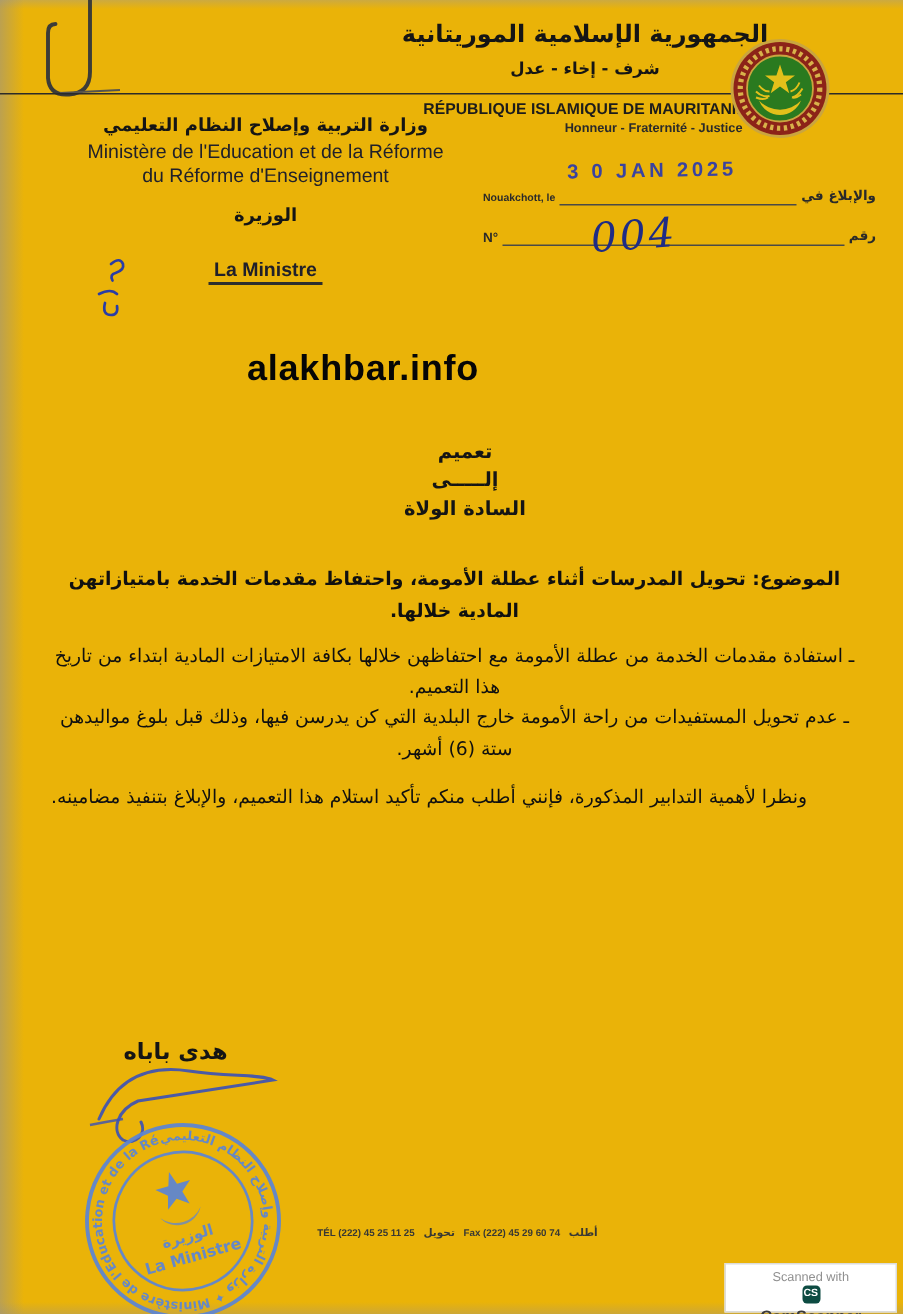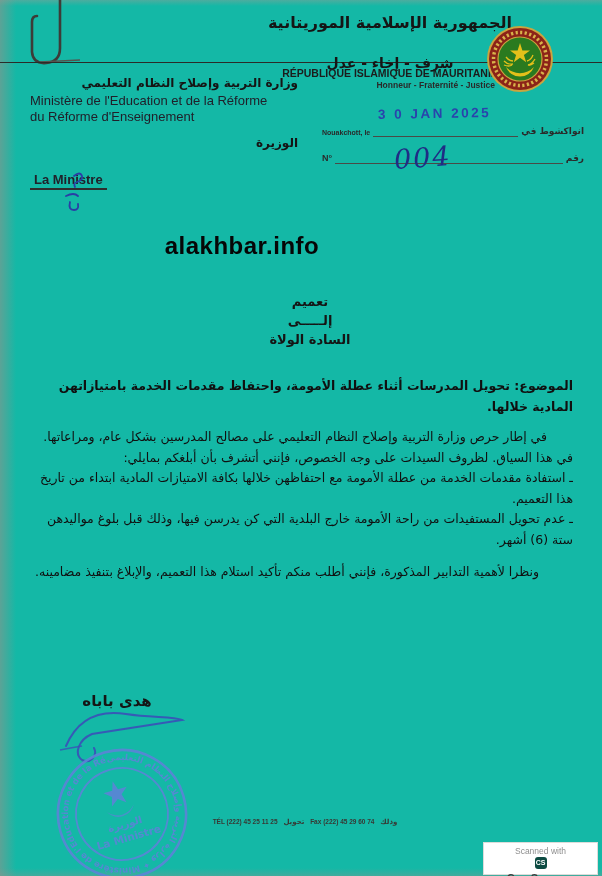--- a/index.html
+++ b/index.html
@@ -1,44 +1,44 @@
 <!DOCTYPE html>
 <html><head>
 <meta charset="utf-8">
 <style>
   html,body{margin:0;padding:0;background:#9a978f;}
   .page{
     position:relative;width:602px;height:876px;margin:0 auto;
-    background:#14b8a6;overflow:hidden;
+    background:#eab308;overflow:hidden;
     font-family:"DejaVu Sans",sans-serif;color:#151515;
   }
   
   .edge-left{position:absolute;left:0;top:0;width:16px;height:100%;
     background:linear-gradient(90deg,rgba(150,146,138,.55),rgba(255,255,255,0));pointer-events:none;}
   .edge-top{position:absolute;left:0;top:0;width:100%;height:6px;
     background:linear-gradient(180deg,rgba(160,156,148,.4),rgba(255,255,255,0));pointer-events:none;}
   .edge-bottom{position:absolute;left:0;bottom:0;width:100%;height:8px;
     background:linear-gradient(0deg,rgba(150,146,138,.35),rgba(255,255,255,0));pointer-events:none;}
 
   .paperclip{position:absolute;left:16px;top:-4px;width:64px;height:84px;}
 
   .hdr-line{position:absolute;left:0;top:62px;width:602px;border-top:1.6px solid #2b2b28;}
 
   .hdr-ar-title{position:absolute;left:250px;top:13px;width:280px;text-align:center;
     font-weight:bold;font-size:16px;letter-spacing:.5px;}
   .hdr-ar-motto{position:absolute;left:250px;top:39px;width:280px;text-align:center;
-    font-weight:bold;font-size:14px;margin-top:16px;}
+    font-weight:bold;font-size:11px;}
   .hdr-fr-title{position:absolute;left:250px;top:67px;width:280px;text-align:center;
     font-family:"Liberation Sans",sans-serif;font-weight:bold;font-size:10.5px;color:#1c1c1c;}
   .hdr-fr-motto{position:absolute;left:250px;top:80px;width:245px;text-align:right;
     font-family:"Liberation Sans",sans-serif;font-weight:bold;font-size:8.5px;color:#2a2a2a;}
 
   .seal{position:absolute;left:486px;top:25px;width:68px;height:68px;}
 
-  .ministry{position:absolute;left:30px;top:76px;width:268px;}
+  .ministry{position:absolute;left:43px;top:76px;width:268px;text-align:center;}
   .ministry .m-ar{font-weight:bold;font-size:12px;}
   .ministry .m-fr{font-family:"Liberation Sans",sans-serif;font-weight:normal;font-size:13px;
     color:#20202a;line-height:16px;margin-top:3px;}
   .ministry .o-ar{font-weight:bold;font-size:12px;margin-top:11px;}
   .ministry .o-fr{display:inline-block;font-family:"Liberation Sans",sans-serif;font-weight:bold;
     font-size:13px;color:#20202a;margin-top:2px;border-bottom:2px solid #2e2e2e;padding:0 4px 1px;}
 
   .refblock{position:absolute;left:322px;top:104px;width:262px;}
   .date-stamp{position:absolute;left:56px;top:2px;color:#2c3aad;font-family:"Liberation Sans",sans-serif;
     font-weight:bold;font-size:13.5px;letter-spacing:2.5px;transform:rotate(-1deg);opacity:.92;}
@@ -52,21 +52,21 @@
     font-size:27px;color:#1f2c85;transform:rotate(-4deg);letter-spacing:2px;}
 
   .initials{position:absolute;left:46px;top:170px;width:44px;height:54px;}
 
   .watermark{position:absolute;left:0;top:232px;width:484px;text-align:center;
     font-family:"Liberation Sans",sans-serif;font-weight:bold;font-size:24px;color:#060606;letter-spacing:.5px;}
 
   .doc-title{position:absolute;left:0;top:292px;width:620px;text-align:center;
     font-weight:bold;font-size:13px;line-height:19px;}
 
-  .body-text{position:absolute;left:33px;top:376px;width:540px;direction:rtl;text-align:right;
+  .body-text{position:absolute;left:33px;top:376px;width:540px;direction:rtl;text-align:center;
     font-size:12.5px;line-height:20.5px;color:#101010;}
   .body-text p{margin:0;}
   .body-text .subject{font-weight:bold;margin-bottom:10px;}
   .body-text .para1{text-indent:26px;}
   .body-text .closing{margin-top:12px;text-indent:34px;}
 
   .signer-name{position:absolute;left:62px;top:692px;width:110px;text-align:center;
     font-weight:bold;font-size:15px;direction:rtl;}
   .signature{position:absolute;left:48px;top:700px;width:150px;height:72px;}
   .stamp{position:absolute;left:54px;top:746px;width:136px;height:136px;transform:rotate(-16deg);opacity:.92;}
@@ -124,21 +124,21 @@
     </div>
     <div class="o-ar" dir="rtl">الوزيرة</div><br>
     <span class="o-fr">La Ministre</span>
   </div>
 
   <div class="refblock">
     <div class="date-stamp">3 0 JAN 2025</div>
     <div class="ref-row r1">
       <span class="lbl-fr">Nouakchott, le</span>
       <span class="fill"></span>
-      <span class="lbl-ar" dir="rtl">انواكشوط في</span>
+      <span class="lbl-ar" dir="rtl">والإبلاغ في</span>
     </div>
     <div class="ref-row r2">
       <span class="lbl-fr">N°</span>
       <span class="fill"></span>
       <span class="lbl-ar" dir="rtl">رقم</span>
     </div>
     <div class="ref-num">004</div>
   </div>
 
   <svg class="initials" viewBox="0 0 44 54">
@@ -148,21 +148,20 @@
   <div class="watermark">alakhbar.info</div>
 
   <div class="doc-title" dir="rtl">
     <div>تعميم</div>
     <div>إلـــــى</div>
     <div>السادة الولاة</div>
   </div>
 
   <div class="body-text">
     <p class="subject">الموضوع: تحويل المدرسات أثناء عطلة الأمومة، واحتفاظ مقدمات الخدمة بامتيازاتهن المادية خلالها.</p>
-    <p class="para1">في إطار حرص وزارة التربية وإصلاح النظام التعليمي على مصالح المدرسين بشكل عام، ومراعاتها. في هذا السياق. لظروف السيدات على وجه الخصوص، فإنني أتشرف بأن أبلغكم بمايلي:</p>
     <p>ـ استفادة مقدمات الخدمة من عطلة الأمومة مع احتفاظهن خلالها بكافة الامتيازات المادية ابتداء من تاريخ هذا التعميم.</p>
     <p>ـ عدم تحويل المستفيدات من راحة الأمومة خارج البلدية التي كن يدرسن فيها، وذلك قبل بلوغ مواليدهن ستة (6) أشهر.</p>
     <p class="closing">ونظرا لأهمية التدابير المذكورة، فإنني أطلب منكم تأكيد استلام هذا التعميم، والإبلاغ بتنفيذ مضامينه.</p>
   </div>
 
   <div class="signer-name">هدى باباه</div>
 
   <svg class="signature" viewBox="0 0 150 72">
     <path d="M18,46 C30,18 52,10 78,14 C104,18 126,16 134,20 L44,34 C30,40 26,54 34,60 C42,64 50,56 46,48" fill="none" stroke="#3a50b8" stroke-width="2" stroke-linecap="round" opacity=".9"></path>
     <path d="M12,50 q10,-2 22,-4" fill="none" stroke="#3a50b8" stroke-width="1.6" opacity=".8"></path>
@@ -180,21 +179,21 @@
     <polygon points="68,34 71,43 80,43 73,49 75.5,58 68,52.5 60.5,58 63,49 56,43 65,43" fill="#5b85d6"></polygon>
     <path d="M54,62 a16 16 0 0 0 28,0 a18 18 0 0 1 -28,0 Z" fill="#5b85d6" opacity=".8"></path>
     <text x="68" y="82" text-anchor="middle" font-size="10" font-weight="bold" fill="#5b85d6">الوزيرة</text>
     <text x="68" y="96" text-anchor="middle" font-size="10.5" font-weight="bold" fill="#5b85d6">La Ministre</text>
   </svg>
 
   <div class="footer-contact">
     <span>TÉL (222) 45 25 11 25</span>
     <span class="ar" dir="rtl">تحويل</span>
     <span>Fax (222) 45 29 60 74</span>
-    <span class="ar" dir="rtl">وذلك</span>
+    <span class="ar" dir="rtl">أطلب</span>
   </div>
 
   <div class="cam-badge">
     <div class="l1">Scanned with</div>
     <div class="l2">
       <div class="cs-logo">CS</div>
       <div class="cs-name">CamScanner</div>
     </div>
   </div>
 

